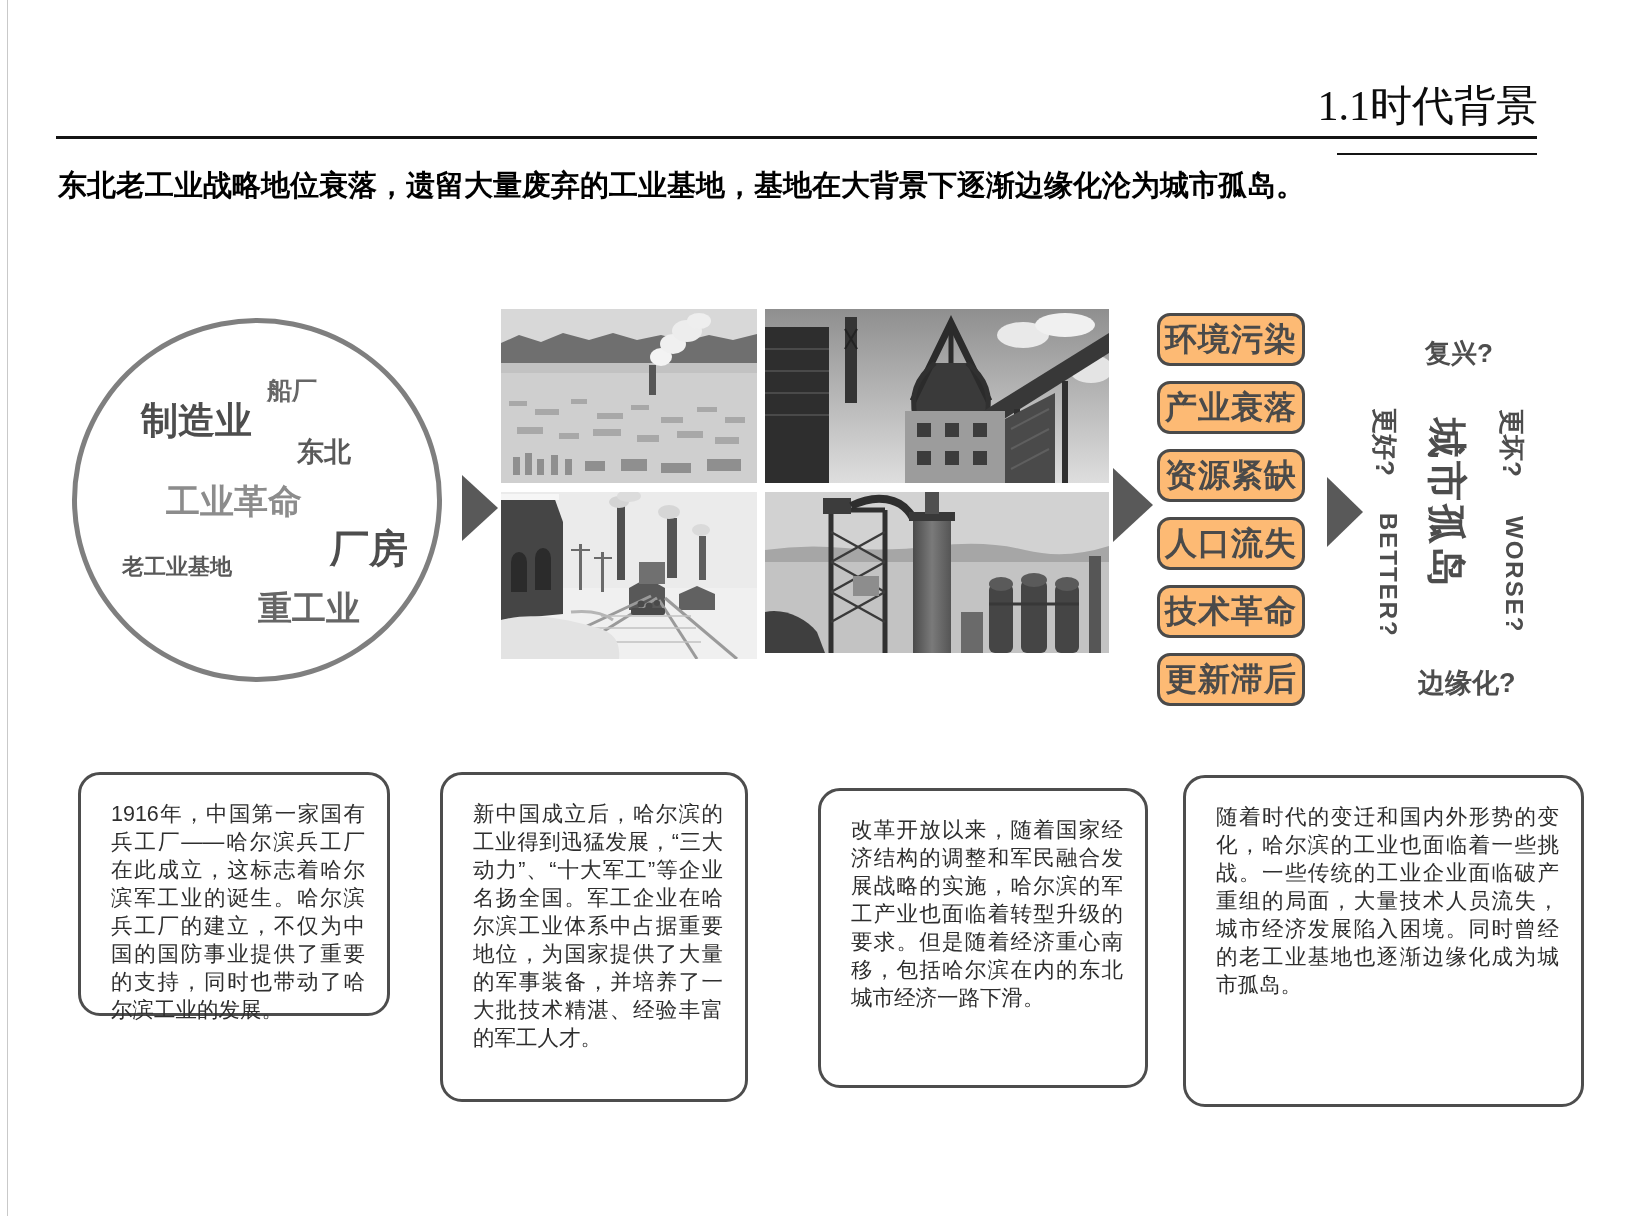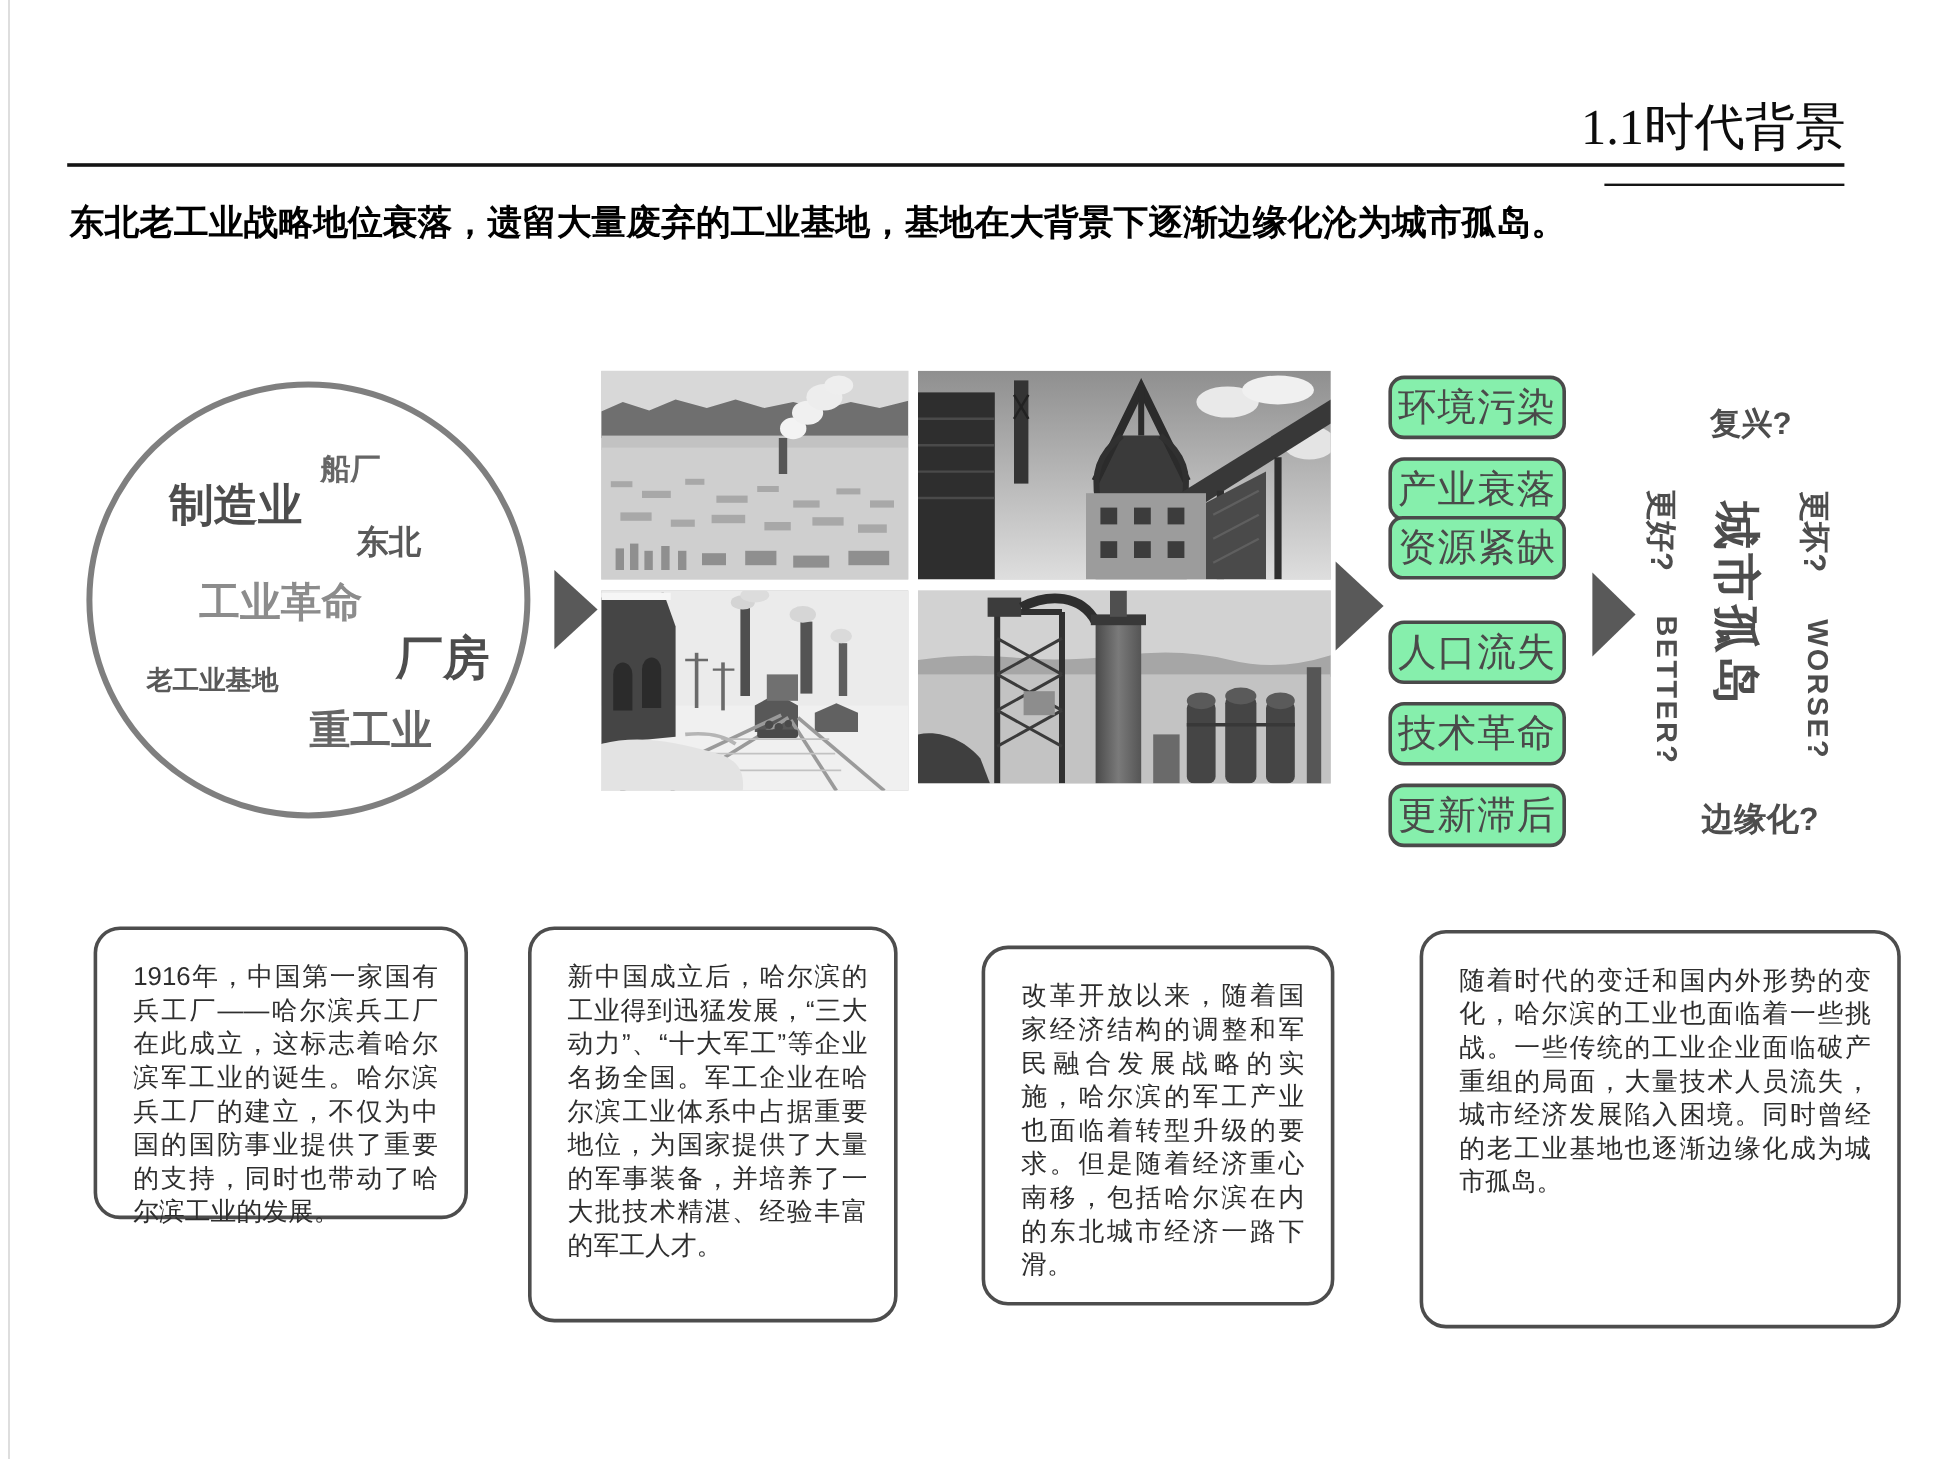--- a/index.html
+++ b/index.html
@@ -21,21 +21,21 @@
   
   .tri{position:absolute;width:0;height:0;}
 
   
   .photo{position:absolute;overflow:hidden;background:#cfcfcf;}
   .photo svg{display:block;width:100%;height:100%;}
 
   
   .tag{position:absolute;left:1157px;width:148px;height:53px;border:3px solid #4a4a4a;border-radius:13px;
     box-sizing:border-box;display:flex;align-items:center;justify-content:center;
-    font-size:32px;font-weight:400;color:#4a4a4a;letter-spacing:1px;background:#86efac;white-space:nowrap;}
+    font-size:32px;font-weight:700;color:#4a4a4a;letter-spacing:1px;background:#fdba74;white-space:nowrap;}
 
   
   .outcome-h{position:absolute;font-weight:800;color:#4d4d4d;white-space:nowrap;}
   .vtext{position:absolute;transform:rotate(90deg);transform-origin:0 0;font-weight:800;color:#4d4d4d;white-space:nowrap;}
 
   
   .pbox{position:absolute;border:3px solid #4d4d4d;border-radius:22px;box-sizing:border-box;background:#fff;}
   .pbox .ptext{margin:26px 22px 0 30px;font-size:21.5px;line-height:1.3;color:#2e2e2e;text-align:justify;}
 </style>
 </head>
@@ -241,41 +241,41 @@
       <rect x="196" y="120" width="22" height="41" fill="#6a6a6a"></rect>
       <path d="M0,161 L0,120 C20,116 40,126 52,140 L60,161 Z" fill="#3f3f3f"></path>
       <rect x="88" y="84" width="26" height="20" fill="#8d8d8d"></rect>
     </svg>
   </div>
 
   <div class="tri" style="left:1113px;top:468px;border-top:37px solid transparent;border-bottom:37px solid transparent;border-left:40px solid #595959;"></div>
 
   <div class="tag" style="top:313px;">环境污染</div>
   <div class="tag" style="top:381px;">产业衰落</div>
-  <div class="tag" style="top:430px;border-radius:12px;">资源紧缺</div>
+  <div class="tag" style="top:449px;">资源紧缺</div>
   <div class="tag" style="top:517px;">人口流失</div>
   <div class="tag" style="top:585px;">技术革命</div>
   <div class="tag" style="top:653px;">更新滞后</div>
 
   <div class="tri" style="left:1327px;top:477px;border-top:35px solid transparent;border-bottom:35px solid transparent;border-left:36px solid #595959;"></div>
 
   <div class="outcome-h" style="left:1425px;top:336px;font-size:26px;">复兴?</div>
   <div class="vtext" style="left:1402px;top:408px;font-size:26px;">更好?</div>
   <div class="vtext" style="left:1474px;top:418px;font-size:40px;letter-spacing:3px;">城市孤岛</div>
   <div class="vtext" style="left:1529px;top:409px;font-size:26px;">更坏?</div>
   <div class="vtext" style="left:1402px;top:513px;font-size:24px;letter-spacing:2px;">BETTER?</div>
   <div class="vtext" style="left:1528px;top:516px;font-size:24px;letter-spacing:2px;">WORSE?</div>
   <div class="outcome-h" style="left:1418px;top:665px;font-size:27px;">边缘化?</div>
 
   <div class="pbox" style="left:78px;top:772px;width:312px;height:244px;">
     <div class="ptext">1916年，中国第一家国有兵工厂——哈尔滨兵工厂在此成立，这标志着哈尔滨军工业的诞生。哈尔滨兵工厂的建立，不仅为中国的国防事业提供了重要的支持，同时也带动了哈尔滨工业的发展。</div>
   </div>
   <div class="pbox" style="left:440px;top:772px;width:308px;height:330px;">
     <div class="ptext">新中国成立后，哈尔滨的工业得到迅猛发展，“三大动力”、“十大军工”等企业名扬全国。军工企业在哈尔滨工业体系中占据重要地位，为国家提供了大量的军事装备，并培养了一大批技术精湛、经验丰富的军工人才。</div>
   </div>
-  <div class="pbox" style="left:818px;top:788px;width:294px;height:300px;">
+  <div class="pbox" style="left:818px;top:788px;width:330px;height:300px;">
     <div class="ptext">改革开放以来，随着国家经济结构的调整和军民融合发展战略的实施，哈尔滨的军工产业也面临着转型升级的要求。但是随着经济重心南移，包括哈尔滨在内的东北城市经济一路下滑。</div>
   </div>
   <div class="pbox" style="left:1183px;top:775px;width:401px;height:332px;">
     <div class="ptext">随着时代的变迁和国内外形势的变化，哈尔滨的工业也面临着一些挑战。一些传统的工业企业面临破产重组的局面，大量技术人员流失，城市经济发展陷入困境。同时曾经的老工业基地也逐渐边缘化成为城市孤岛。</div>
   </div>
 
 </div>
 
 </body></html>

